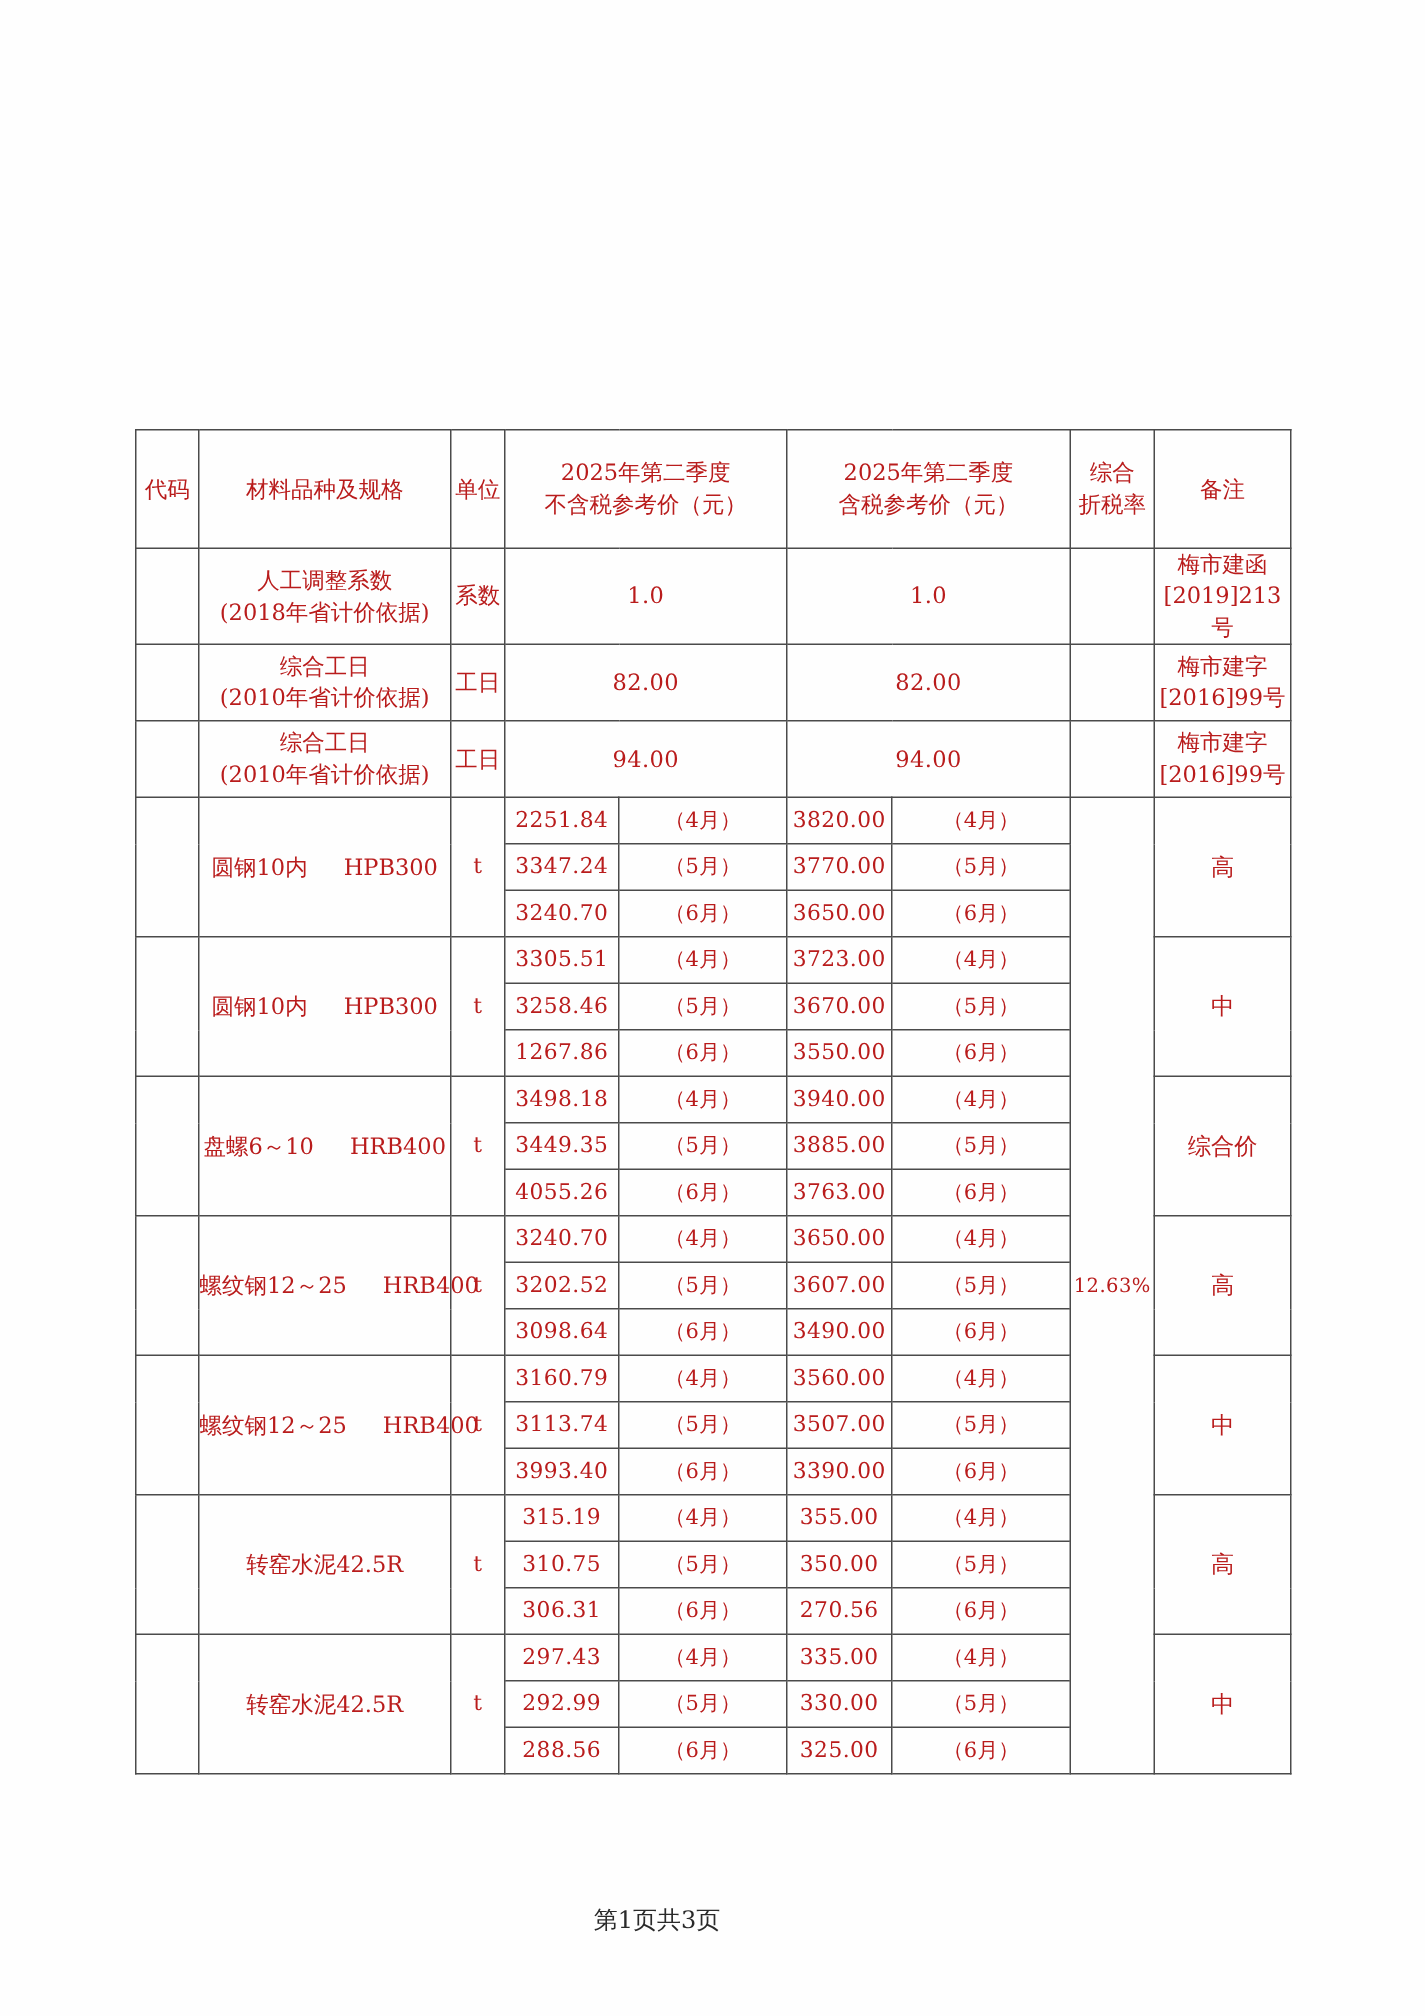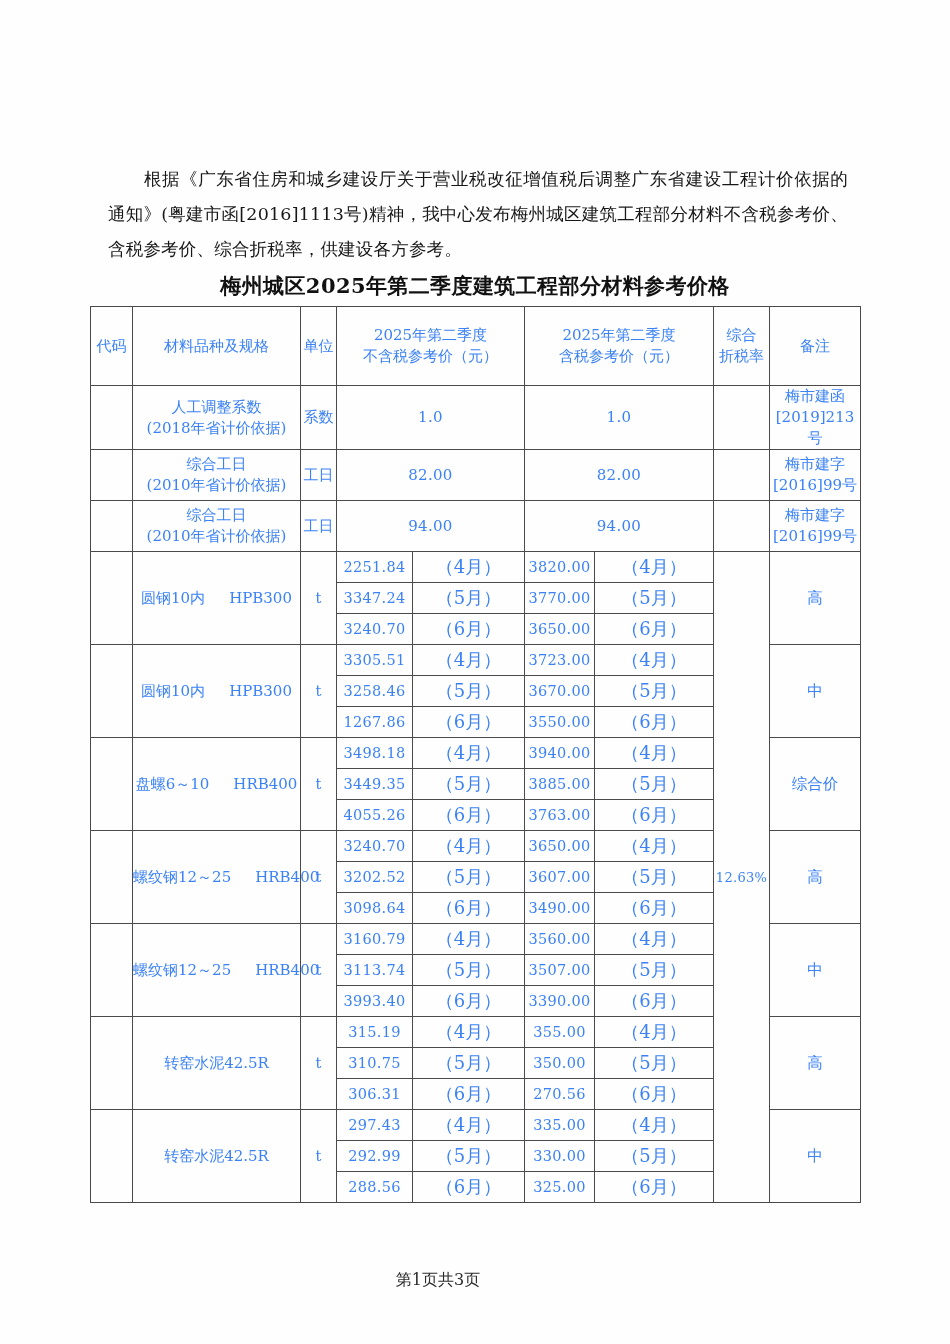--- a/index.html
+++ b/index.html
@@ -41,26 +41,26 @@
     width: 950px;
     text-align: center;
     font-size: 21px;
     font-weight: bold;
     letter-spacing: 0.4px;
     color: #111;
   }
   table.price-table {
     position: absolute;
     left: 90px;
-    top: 306px;
+    top: 286px;
     width: 770px;
     border-collapse: collapse;
     table-layout: fixed;
     font-size: 14.5px;
-    color: #3b82f6;
+    color: #b91c1c;
   }
   table.price-table td, table.price-table th {
     border: 1px solid #4a4a4a;
     text-align: center;
     vertical-align: middle;
     padding: 0;
     font-weight: normal;
   }
   thead th {
     height: 78px;
@@ -76,21 +76,21 @@
   }
   .mat-left {
     text-align: left;
     padding-left: 9px;
     font-size: 15px;
     white-space: nowrap;
   }
   .mat-left .spec { padding-left: 24px; }
   .data-row td { height: 30px; }
   .numcell { font-size: 14.5px; letter-spacing: 0.3px; }
-  .monthcell { font-size: 18px; margin-left: 48px; }
+  .monthcell { font-size: 14px; margin-left: 48px; }
   .notecell { font-size: 15px; line-height: 21px; }
   .ratecell { font-size: 13px; letter-spacing: 0.3px; }
   .groupnote { font-size: 15.5px; }
   .footer {
     position: absolute;
     left: 0;
     top: 1270px;
     width: 876px;
     text-align: center;
     font-size: 16px;
@@ -104,23 +104,21 @@
   .c-v2   { width: 70px; }
   .c-m2   { width: 119px; }
   .c-rate { width: 56px; }
   .c-note { width: 91px; }
 </style>
 </head>
 <body>
 
 <div class="page">
 
-  <p class="intro">根据《广东省住房和城乡建设厅关于营业税改征增值税后调整广东省建设工程计价依据的通知》(粤建市函[2016]1113号)精神，我中心发布梅州城区建筑工程部分材料不含税参考价、含税参考价、综合折税率，供建设各方参考。</p>
-
-  <h1 class="doc-title">梅州城区2025年第二季度建筑工程部分材料参考价格</h1>
+
 
   <table class="price-table">
     <colgroup>
       <col class="c-code">
         <col class="c-mat">
         <col class="c-unit">
       <col class="c-v1">
         <col class="c-m1">
       <col class="c-v2">
         <col class="c-m2">

